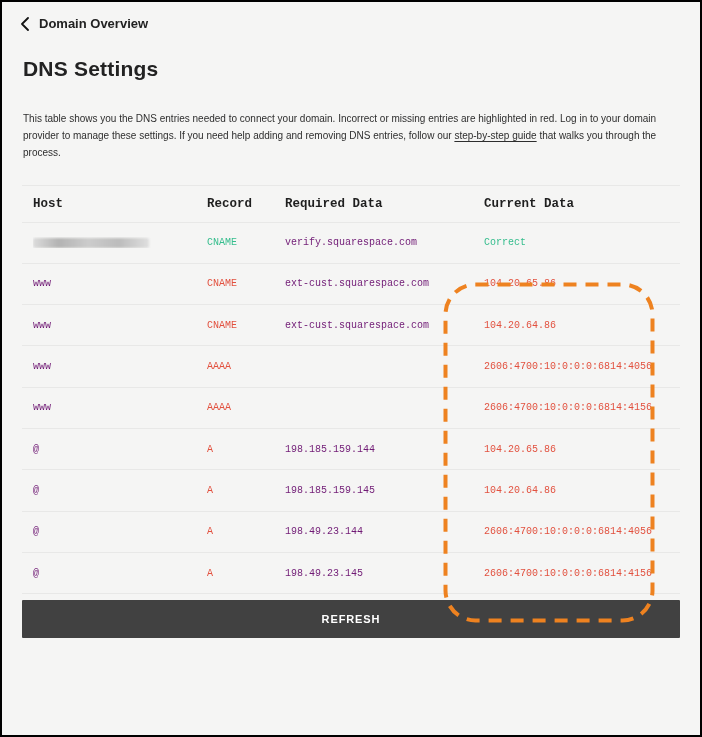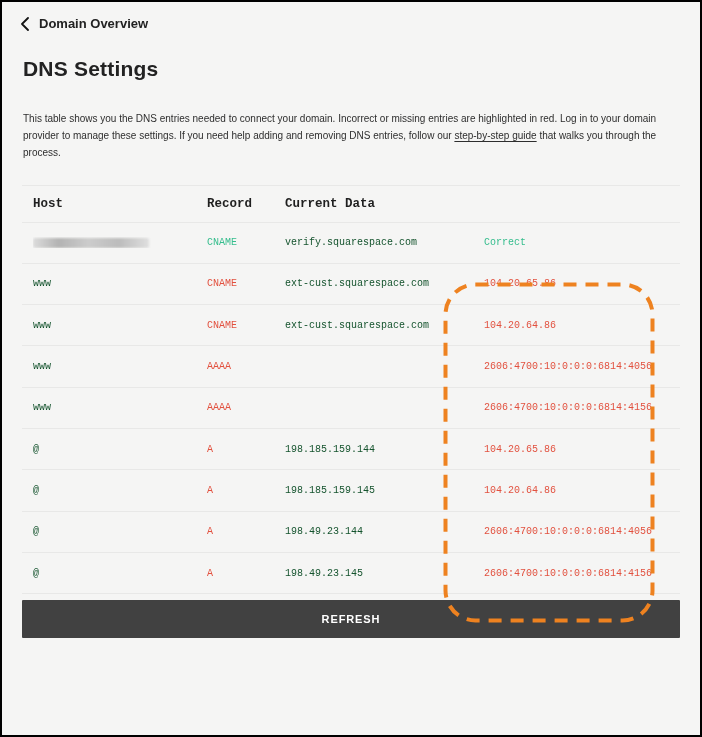--- a/index.html
+++ b/index.html
@@ -59,21 +59,21 @@
   }
   .row.thead{
     height:36.5px;
     font-weight:700;
     font-size:12.5px;
     color:#1f1f1f;
   }
   .cell{white-space:nowrap;overflow:hidden;}
   .cell.ok{color:var(--green);}
   .cell.error{color:var(--red);}
-  .cell.host,.cell.required{color:#14532d;}
+  .cell.host,.cell.required{color:#701a75;}
   .redacted-bar{
     display:inline-block;
     width:116px;height:10px;border-radius:2px;
     background:linear-gradient(90deg,#dcdcdc 0%,#b3b3b3 22%,#cccccc 48%,#bcbcbc 74%,#dfdfdf 100%);
     filter:blur(1.2px);
     vertical-align:middle;
   }
   .row:not(.redacted) .redacted-bar{display:none;}
   .highlight{
     position:absolute;
@@ -108,20 +108,21 @@
   </div>
 
   <h1 class="title">DNS Settings</h1>
 
   <p class="desc"><span>This table shows you the DNS entries needed to connect your domain. Incorrect or missing entries are highlighted in red. Log in to your domain provider to manage these settings. If you need help adding and removing DNS entries, follow our </span><a>step-by-step guide</a><span> that walks you through the process.</span></p>
 
   <div class="table">
     <div class="row thead">
       <span class="cell">Host</span>
       <span class="cell">Record</span>
+      <span class="cell">Required Data</span>
       <span class="cell">Current Data</span>
     </div>
     <div id="table-body">
         <div class="row redacted">
     <span class="cell host">
       
       <span class="redacted-bar"></span>
     </span>
     <span class="cell record ok">CNAME</span>
     <span class="cell required">verify.squarespace.com</span>

